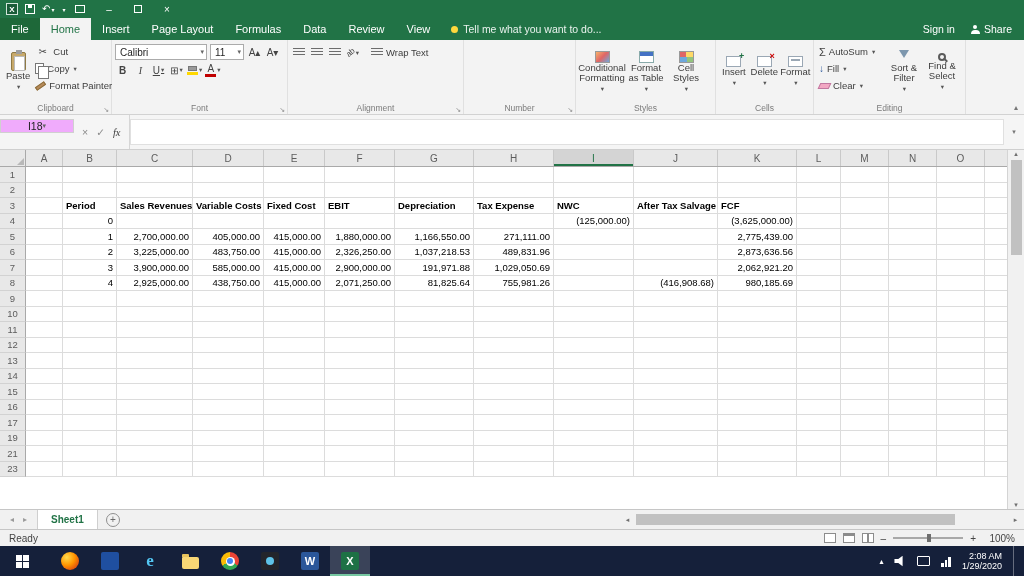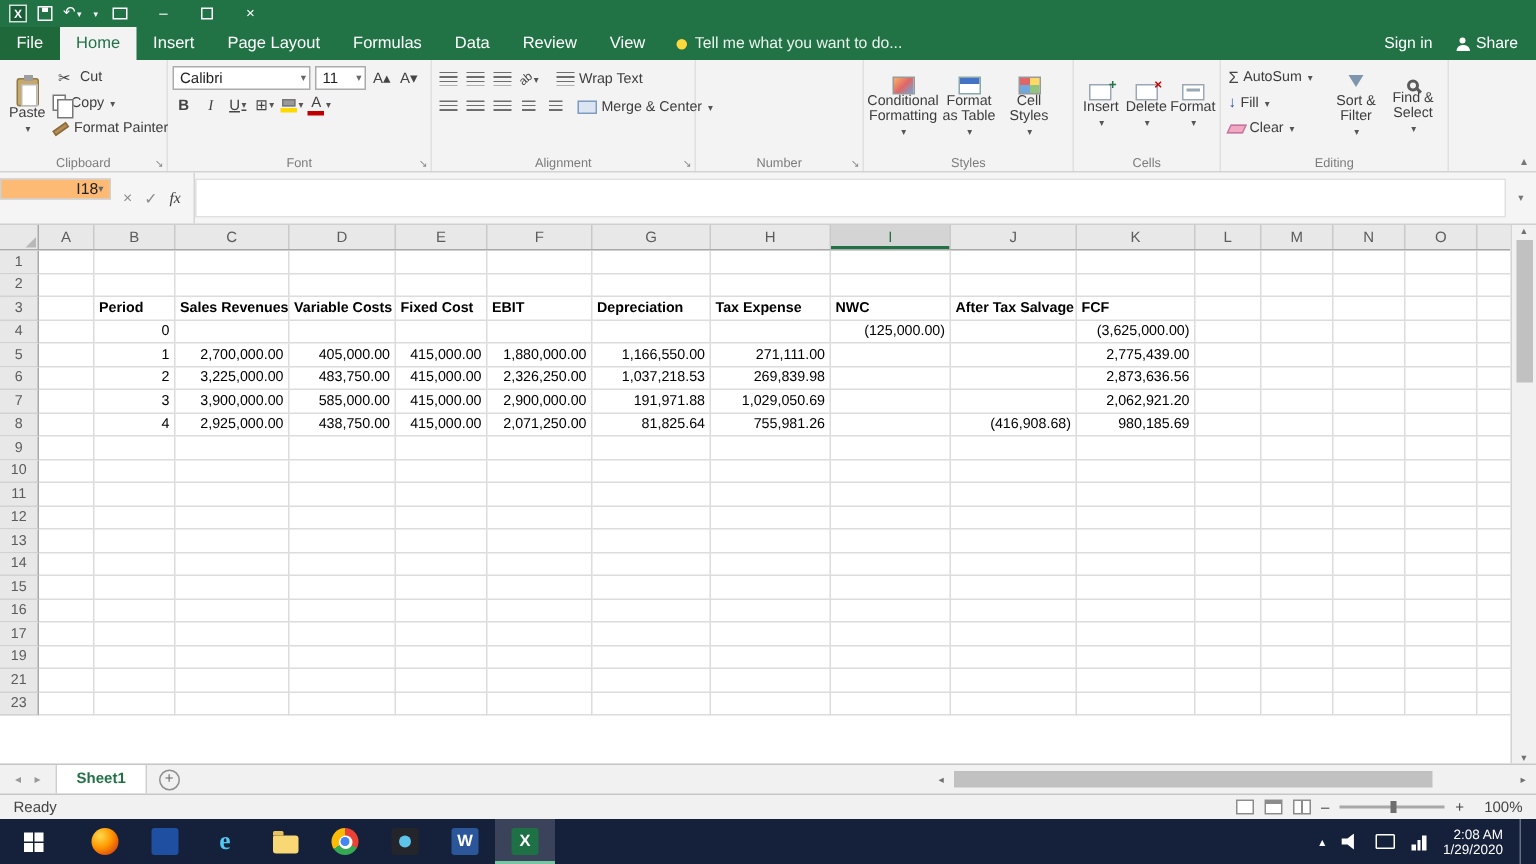--- a/index.html
+++ b/index.html
@@ -74,22 +74,22 @@
   .sigma { font-size:11px; color:#444; }
   .fillarrow { color:#2b579a; font-weight:bold; font-size:10px; }
   .ic-eraser { width:11px; height:6px; background:#f2a7c3; border:1px solid #c077a0; transform:skewX(-25deg); }
   .ic-sort { width:0; height:0; border:5px solid transparent; border-top:8px solid #7c96ad; }
   .ic-find { width:8px; height:8px; border:2px solid #5b5b5b; border-radius:50%; position:relative; }
   .ic-find::after { content:""; position:absolute; width:5px; height:2px; background:#5b5b5b; right:-4px; bottom:-2px; transform:rotate(45deg); }
   .ribcollapse { position:absolute; right:6px; bottom:2px; font-size:8px; color:#777; }
 
   
   .fbar { flex:0 0 33px; background:#f5f5f5; border-bottom:1px solid #cfcfcf; display:flex; align-items:stretch; font-size:10.5px; }
-  .namebox { width:74px; margin:4px 0 16px 0; background:#fdba74; border:1px solid #d0d0d0; display:flex; align-items:center;
-    justify-content:flex-end; padding:0 4px; color:#222; }
+  .namebox { width:74px; margin:4px 0 16px 0; background:#f0abfc; border:1px solid #d0d0d0; display:flex; align-items:center;
+    justify-content:center; padding:0 4px; color:#222; }
   .nb-dd { font-size:7px; color:#666; }
   .fbtns { display:flex; align-items:center; gap:8px; padding:0 8px; border-right:1px solid #d6d6d6; color:#8b8b8b; }
   .fx { font-style:italic; font-family:"Liberation Serif",serif; color:#3f3f3f; }
   .fbfield { flex:1; background:#fff; border:1px solid #e0e0e0; margin:4px 0; }
   .fbexp { width:20px; display:flex; align-items:center; justify-content:center; color:#777; font-size:7px; }
 
   
   .gridwrap { flex:1; display:flex; overflow:hidden; background:#fff; }
   .gridmain { flex:1; display:flex; flex-direction:column; overflow:hidden; }
   .hdr-row { display:flex; flex:0 0 17px; background:#e8e8e8; border-bottom:1px solid #a9a9a9; }
@@ -286,41 +286,20 @@
               <span class="lns"></span>
             </span>
           <span class="tool dd">
               <span class="ic-orient">ab</span>
             </span>
           <span class="smbtn" style="margin-left:6px">
               <span class="lns"></span>
               <span>Wrap Text</span>
             </span>
         </div>
-        <div class="rrow">
-          <span class="tool">
-              <span class="lns"></span>
-            </span>
-          <span class="tool">
-              <span class="lns"></span>
-            </span>
-          <span class="tool">
-              <span class="lns"></span>
-            </span>
-          <span class="tool">
-              <span class="lns" style="width:9px"></span>
-            </span>
-          <span class="tool">
-              <span class="lns" style="width:9px"></span>
-            </span>
-          <span class="smbtn dd" style="margin-left:2px">
-              <span class="ic-merge"></span>
-              <span>Merge &amp; Center</span>
-            </span>
-        </div>
       </div>
       <span class="glabel">Alignment</span>
       <span class="launcher"></span>
     </div>
 
     <div class="group" style="width:112px">
       <span class="glabel">Number</span>
       <span class="launcher"></span>
     </div>
 
@@ -526,21 +505,21 @@
           </div>
           <div class="g-row">
             <div class="row-h">6</div>
             <div class="cell" style="width: 37px; flex: 0 0 37px;"></div>
             <div class="cell num" style="width: 54px; flex: 0 0 54px;">2</div>
             <div class="cell num" style="width: 76px; flex: 0 0 76px;">3,225,000.00</div>
             <div class="cell num" style="width: 71px; flex: 0 0 71px;">483,750.00</div>
             <div class="cell num" style="width: 61px; flex: 0 0 61px;">415,000.00</div>
             <div class="cell num" style="width: 70px; flex: 0 0 70px;">2,326,250.00</div>
             <div class="cell num" style="width: 79px; flex: 0 0 79px;">1,037,218.53</div>
-            <div class="cell num" style="width: 80px; flex: 0 0 80px;">269,839.98</div>
+            <div class="cell num" style="width: 80px; flex: 0 0 80px;">489,831.96</div>
             <div class="cell" style="width: 80px; flex: 0 0 80px;"></div>
             <div class="cell" style="width: 84px; flex: 0 0 84px;"></div>
             <div class="cell num" style="width: 79px; flex: 0 0 79px;">2,873,636.56</div>
             <div class="cell" style="width: 44px; flex: 0 0 44px;"></div>
             <div class="cell" style="width: 48px; flex: 0 0 48px;"></div>
             <div class="cell" style="width: 48px; flex: 0 0 48px;"></div>
             <div class="cell" style="width: 48px; flex: 0 0 48px;"></div>
             <div class="cell fill"></div>
           </div>
           <div class="g-row">

